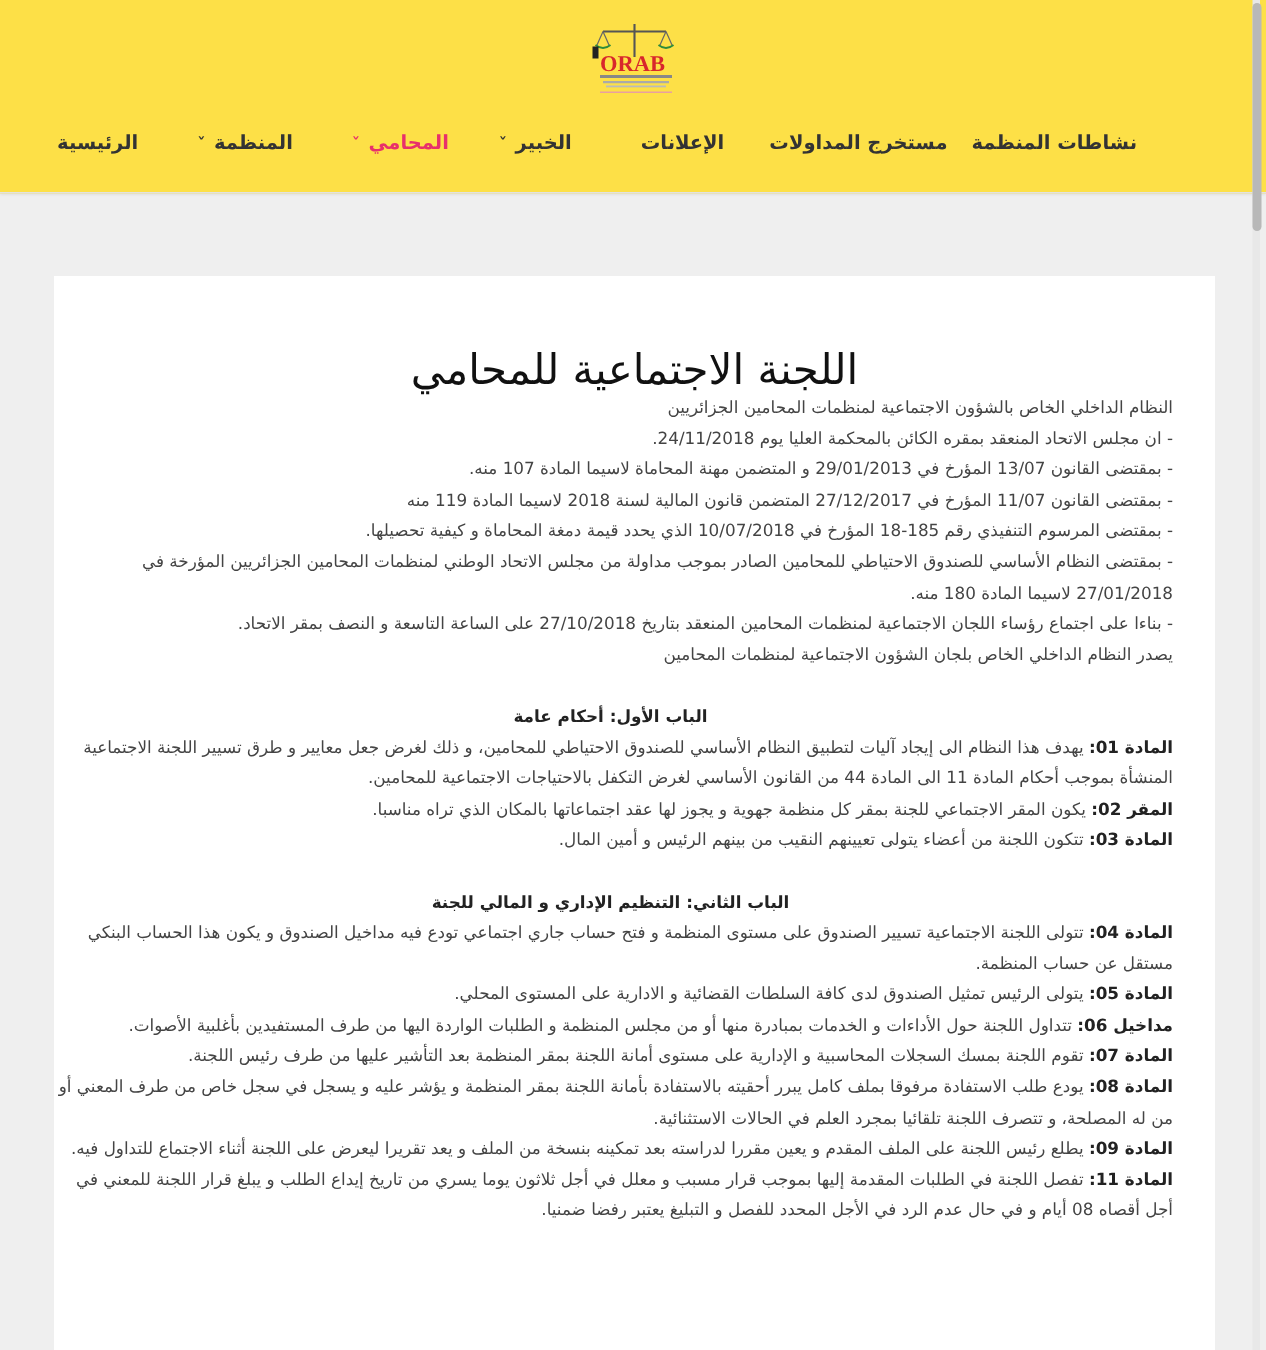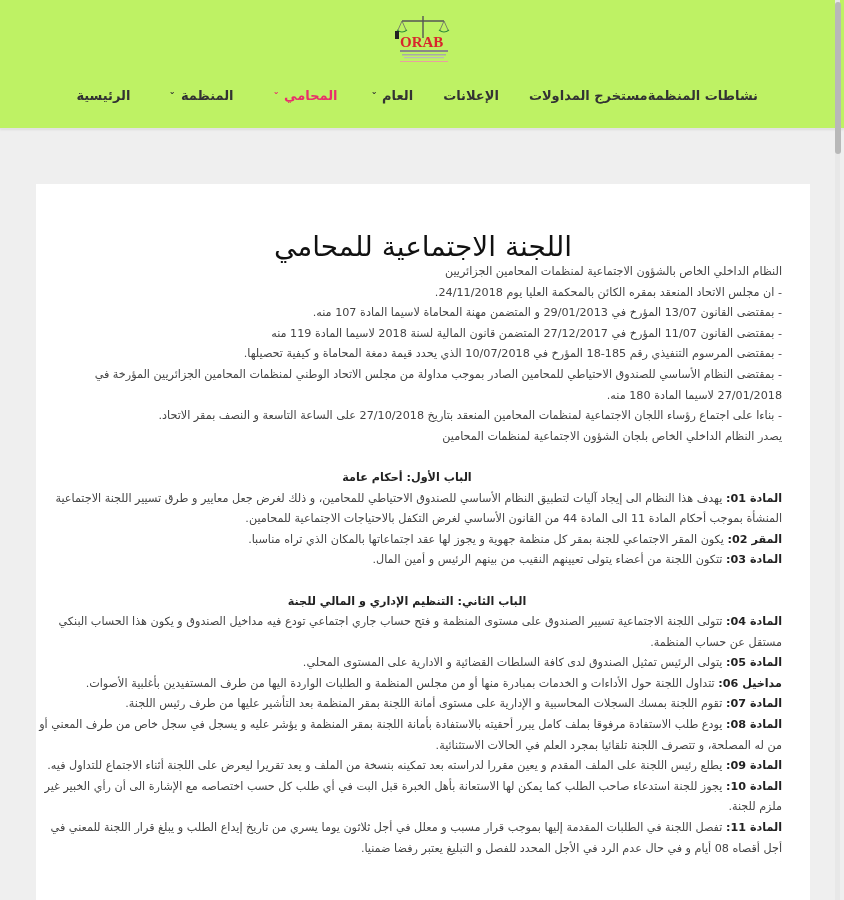--- a/index.html
+++ b/index.html
@@ -15,21 +15,21 @@
       position: relative;
       width: 844px;
       height: 900px;
       overflow: hidden;
     }
     .header {
       position: absolute;
       left: 0; top: 0;
       width: 844px;
       height: 128px;
-      background: #bef264;
+      background: #fde047;
       box-shadow: 0 1px 2px rgba(0,0,0,0.08);
       border-bottom: 1px solid #e2e2e2;
       z-index: 2;
     }
     .logo {
       position: absolute;
       left: 390px;
       top: 14px;
       width: 66px;
       height: 50px;
@@ -160,30 +160,30 @@
         </div>
         <div class="nav-item" style="margin-left: 40px; margin-right: 0px;">
           <span>المنظمة</span>
           <span class="chev">˅</span>
         </div>
         <div class="nav-item active" style="margin-left: 40px; margin-right: 0px; color: rgb(232, 48, 107);">
           <span>المحامي</span>
           <span class="chev">˅</span>
         </div>
         <div class="nav-item" style="margin-left: 34px; margin-right: 0px;">
-          <span>العام</span>
+          <span>الخبير</span>
           <span class="chev">˅</span>
         </div>
-        <div class="nav-item" style="margin-left: 30px; margin-right: 0px;">
+        <div class="nav-item" style="margin-left: 46px; margin-right: 0px;">
           <span>الإعلانات</span>
         </div>
         <div class="nav-item" style="margin-left: 30px; margin-right: 0px;">
           <span>مستخرج المداولات</span>
         </div>
-        <div class="nav-item" style="margin-left: 0px; margin-right: 0px;">
+        <div class="nav-item" style="margin-left: 16px; margin-right: 0px;">
           <span>نشاطات المنظمة</span>
         </div>
       </nav>
   </div>
 
   <div class="content-box"></div>
 
   <h1 class="title">اللجنة الاجتماعية للمحامي</h1>
 
   <div class="body-text" id="article-body">
@@ -201,21 +201,20 @@
       <p><span class="article-label">المقر 02:</span><span> يكون المقر الاجتماعي للجنة بمقر كل منظمة جهوية و يجوز لها عقد اجتماعاتها بالمكان الذي تراه مناسبا.</span></p>
       <p><span class="article-label">المادة 03:</span><span> تتكون اللجنة من أعضاء يتولى تعيينهم النقيب من بينهم الرئيس و أمين المال.</span></p>
       <div class="spacer"></div>
       <p class="section-heading">الباب الثاني: التنظيم الإداري و المالي للجنة</p>
       <p><span class="article-label">المادة 04:</span><span> تتولى اللجنة الاجتماعية تسيير الصندوق على مستوى المنظمة و فتح حساب جاري اجتماعي تودع فيه مداخيل الصندوق و يكون هذا الحساب البنكي مستقل عن حساب المنظمة.</span></p>
       <p><span class="article-label">المادة 05:</span><span> يتولى الرئيس تمثيل الصندوق لدى كافة السلطات القضائية و الادارية على المستوى المحلي.</span></p>
       <p><span class="article-label">مداخيل 06:</span><span> تتداول اللجنة حول الأداءات و الخدمات بمبادرة منها أو من مجلس المنظمة و الطلبات الواردة اليها من طرف المستفيدين بأغلبية الأصوات.</span></p>
       <p><span class="article-label">المادة 07:</span><span> تقوم اللجنة بمسك السجلات المحاسبية و الإدارية على مستوى أمانة اللجنة بمقر المنظمة بعد التأشير عليها من طرف رئيس اللجنة.</span></p>
       <p><span class="article-label">المادة 08:</span><span> يودع طلب الاستفادة مرفوقا بملف كامل يبرر أحقيته بالاستفادة بأمانة اللجنة بمقر المنظمة و يؤشر عليه و يسجل في سجل خاص من طرف المعني أو من له المصلحة، و تتصرف اللجنة تلقائيا بمجرد العلم في الحالات الاستثنائية.</span></p>
       <p><span class="article-label">المادة 09:</span><span> يطلع رئيس اللجنة على الملف المقدم و يعين مقررا لدراسته بعد تمكينه بنسخة من الملف و يعد تقريرا ليعرض على اللجنة أثناء الاجتماع للتداول فيه.</span></p>
-      <p><span class="article-label">المادة 10:</span><span> يجوز للجنة استدعاء صاحب الطلب كما يمكن لها الاستعانة بأهل الخبرة قبل البت في أي طلب كل حسب اختصاصه مع الإشارة الى أن رأي الخبير غير ملزم للجنة.</span></p>
       <p><span class="article-label">المادة 11:</span><span> تفصل اللجنة في الطلبات المقدمة إليها بموجب قرار مسبب و معلل في أجل ثلاثون يوما يسري من تاريخ إيداع الطلب و يبلغ قرار اللجنة للمعني في أجل أقصاه 08 أيام و في حال عدم الرد في الأجل المحدد للفصل و التبليغ يعتبر رفضا ضمنيا.</span></p>
     </div>
 
   <div class="scrollbar">
     <div class="scrollbar-track"></div>
     <div class="scrollbar-thumb" id="scroll-thumb" style="height: 152px; top: 2px;"></div>
   </div>
 
 </div>
 

